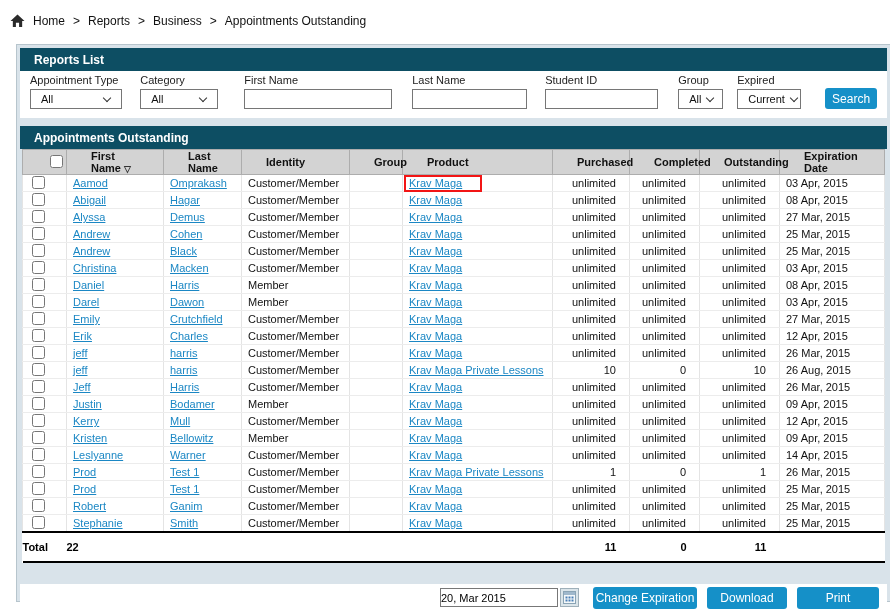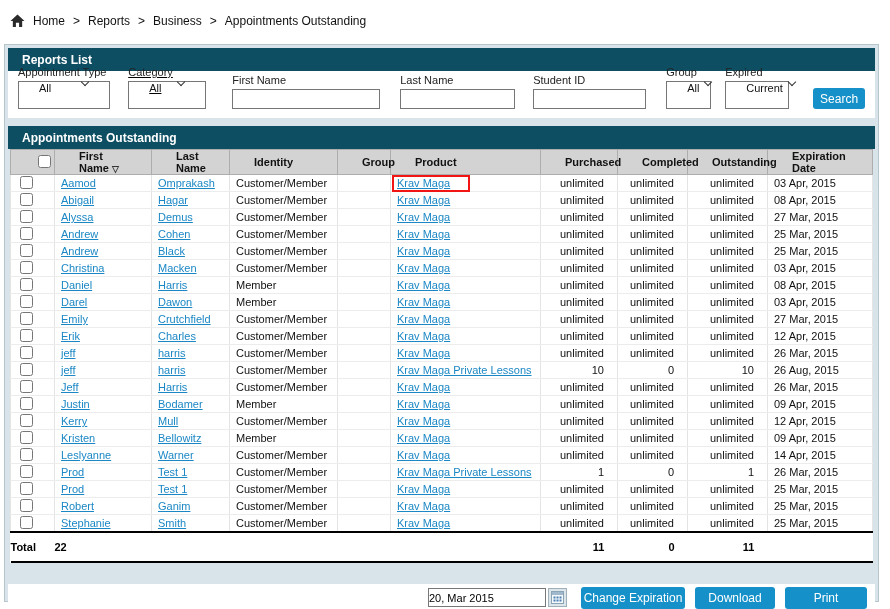--- a/index.html
+++ b/index.html
@@ -6,34 +6,34 @@
   html,body { width:890px; height:609px; background:#ffffff; overflow:hidden;
               font-family:"Liberation Sans", sans-serif; }
 
   
   .breadcrumb { display:flex; align-items:center; gap:6px; padding:15px 0 0 10px;
                 font-size:12px; color:#111; height:26px; }
   .breadcrumb .sep { margin:0 2px; color:#111; }
   .home-icon { width:15px; height:14px; display:inline-block; margin-right:2px; }
 
   
-  .panel { position:absolute; left:4px; top:44px; width:875px; height:558px;
+  .panel { position:absolute; left:16px; top:44px; width:875px; height:558px;
            background:#d9e3ea; border:1px solid #b7c5cd; padding:3px; }
 
   .section-bar { background:#0d4e63; color:#ffffff; font-size:12px; font-weight:bold;
                  padding:5px 0 5px 14px; height:23px; }
 
   
   .filter-bar { background:#ffffff; padding:6px 10px 9px 10px; display:flex;
                 align-items:flex-end; height:47px; }
   .fgroup { display:flex; flex-direction:column; }
   .flabel { font-size:11px; color:#222; margin-bottom:3px; }
-  .fake-select { height:28px; border:1px solid #767676; background:#fff; font-size:11px;
-                 display:flex; justify-content:space-between;
-                 padding:0 20px; color:#111; cursor:default; }
+  .fake-select { height:20px; border:1px solid #767676; background:#fff; font-size:11px;
+                 display:flex; align-items:center; justify-content:space-between;
+                 padding:0 10px; color:#111; cursor:default; }
   .chev { width:6px; height:6px; border-right:1px solid #333; border-bottom:1px solid #333;
           transform:rotate(45deg); margin:-3px 1px 0 6px; flex:0 0 auto; }
   .tinput { height:20px; border:1px solid #767676; font-size:11px; padding:0 4px; background:#fff; }
   .search-btn { height:21px; width:73px; background:#1590c8; color:#fff; border:none;
                 font-size:12px; border-radius:3px; cursor:pointer; }
 
   .spacer8 { height:8px; }
 
   
   .table-wrap { background:#ffffff; margin:0 2px; }
@@ -86,21 +86,21 @@
   <div class="section-bar">Reports List</div>
 
   <div class="filter-bar">
     <div class="fgroup" style="width:130px; margin-right:18px;">
       <span class="flabel">Appointment Type</span>
       <div class="fake-select">
         <span>All</span>
         <span class="chev"></span>
       </div>
     </div>
-    <div class="fgroup" style="width:110px; margin-right:26px;text-decoration:underline;">
+    <div class="fgroup" style="width:110px; margin-right:26px;">
       <span class="flabel">Category</span>
       <div class="fake-select">
         <span>All</span>
         <span class="chev"></span>
       </div>
     </div>
     <div class="fgroup" style="width:148px; margin-right:20px;">
       <span class="flabel">First Name</span>
       <input class="tinput" type="text" value="" style="">
     </div>

